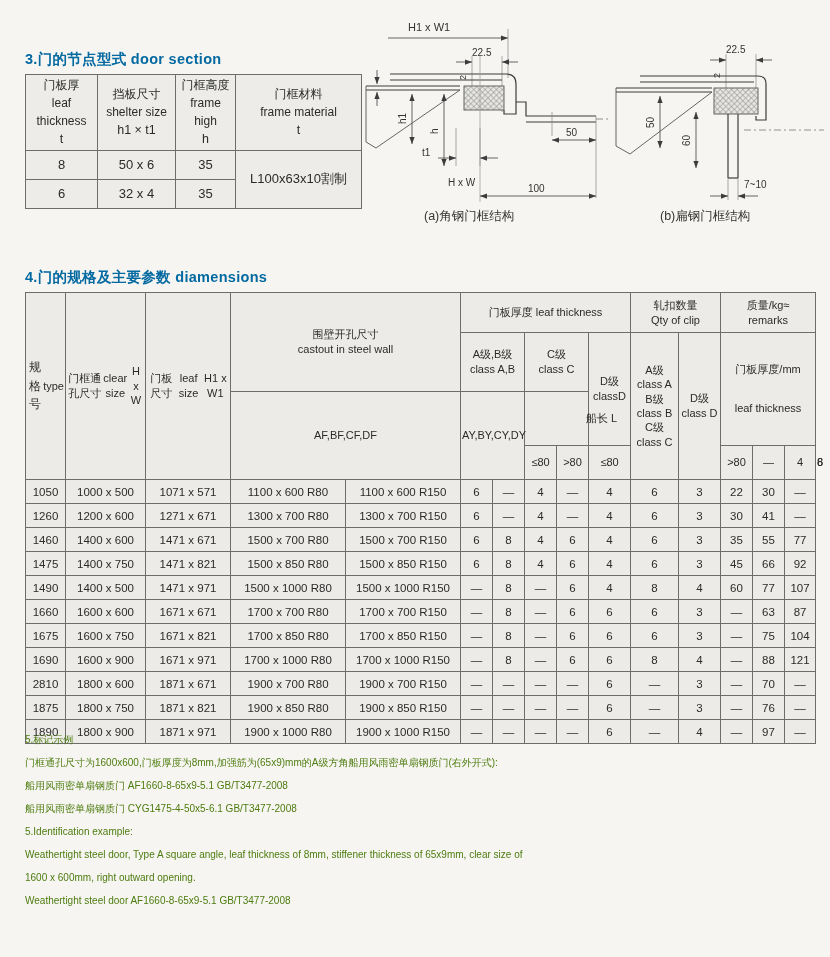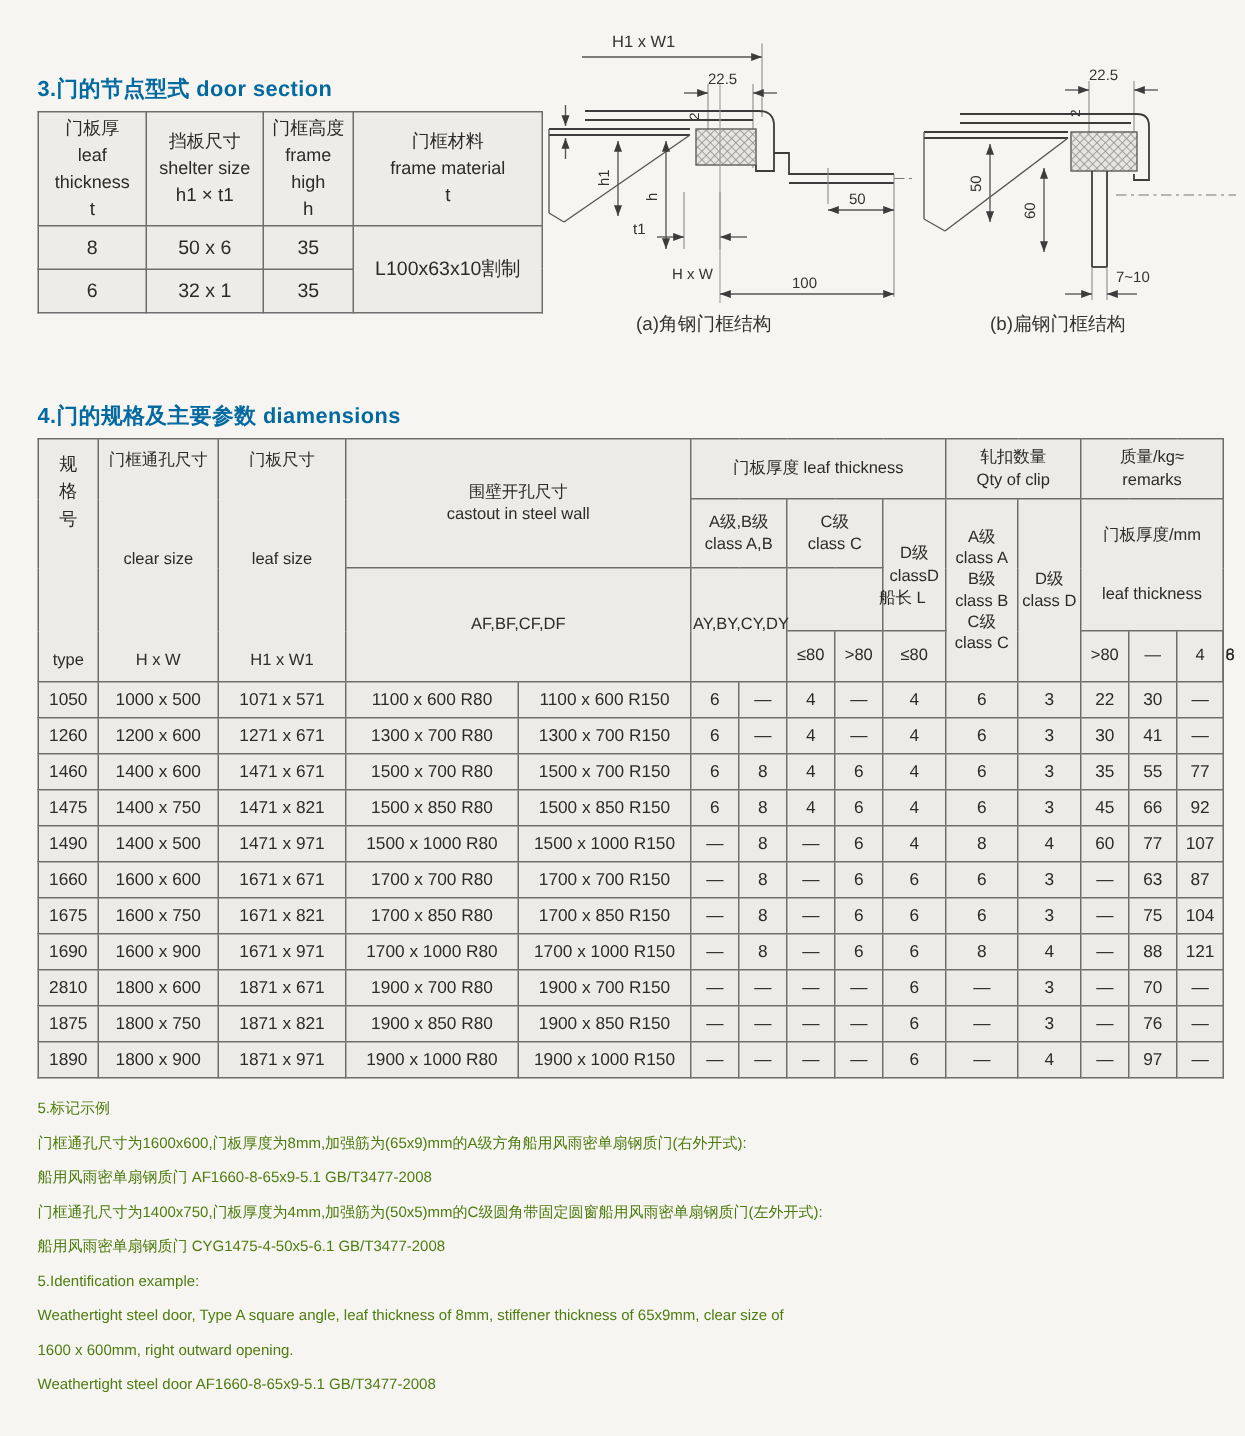--- a/index.html
+++ b/index.html
@@ -11,21 +11,21 @@
   #door-section-table th,#door-section-table td{border:1px solid #6d6d6d;background:#edece8;text-align:center;vertical-align:middle;padding:1px 2px;}
   #door-section-table th{font-weight:normal;font-size:12px;line-height:1.5;height:68px;}
   #door-section-table td{font-size:13px;height:26px;}
   #door-section-table .sym{font-size:12.5px;}
   
   #dimensions-table{position:absolute;left:25px;top:292px;border-collapse:collapse;table-layout:fixed;width:791px;}
   #dimensions-table th,#dimensions-table td{border:1px solid #6d6d6d;background:#ecebe7;text-align:center;vertical-align:middle;padding:0 1px;font-weight:normal;}
   #dimensions-table th{font-size:11px;line-height:1.35;}
   #dimensions-table td{font-size:11.5px;height:23px;white-space:nowrap;}
   .hr1{height:40px;} .hr2{height:46px;} .hr3{height:42px;} .hr4{height:34px;}
-  .flexcol{display:flex;flex-direction:column;justify-content:space-between;align-items:center;height:148px;padding:6px 0;}
+  .flexcol{display:flex;flex-direction:row;justify-content:space-between;align-items:center;height:148px;padding:19px 0;}
   .char-stack{width:14px;margin:0 auto;word-break:break-all;line-height:1.55;font-size:12px;}
   .two-line span{display:block;}
   .clip-stack span{display:block;line-height:1.3;}
   .wsub{display:flex;flex-direction:column;justify-content:space-around;height:78px;}
   
   .fig{position:absolute;}
   .fig svg text{font-family:"Liberation Sans",sans-serif;fill:#333;}
   
   #identification-examples{position:absolute;left:25px;top:728px;width:788px;}
   #identification-examples p{margin:0;font-size:10px;line-height:23px;color:#4d7c0f;}
@@ -71,21 +71,21 @@
       </th>
     </tr>
     <tr>
       <td>8</td>
       <td>50 x 6</td>
       <td>35</td>
       <td rowspan="2">L100x63x10割制</td>
     </tr>
     <tr>
       <td>6</td>
-      <td>32 x 1</td>
+      <td>32 x 4</td>
       <td>35</td>
     </tr>
   </tbody>
     </table>
 
   <div class="fig" style="left:360px;top:16px;">
     <svg width="252" height="212" viewBox="0 0 252 212">
       <defs>
         <marker id="arA" markerWidth="9" markerHeight="8" refX="8" refY="3" orient="auto-start-reverse">
           <path d="M0,0 L8,3 L0,6 Z" fill="#3c3c3c"></path>
@@ -510,21 +510,20 @@
           <td>97</td>
           <td>—</td>
         </tr>
       </tbody>
   </table>
 
   <div id="identification-examples">
       <p>5.标记示例</p>
       <p>门框通孔尺寸为1600x600,门板厚度为8mm,加强筋为(65x9)mm的A级方角船用风雨密单扇钢质门(右外开式):</p>
       <p>船用风雨密单扇钢质门 AF1660-8-65x9-5.1 GB/T3477-2008</p>
-      <p>门框通孔尺寸为1400x750,门板厚度为4mm,加强筋为(50x5)mm的C级圆角带固定圆窗船用风雨密单扇钢质门(左外开式):</p>
       <p>船用风雨密单扇钢质门 CYG1475-4-50x5-6.1 GB/T3477-2008</p>
       <p>5.Identification example:</p>
       <p>Weathertight steel door, Type A square angle, leaf thickness of 8mm, stiffener thickness of 65x9mm, clear size of</p>
       <p>1600 x 600mm, right outward opening.</p>
       <p>Weathertight steel door AF1660-8-65x9-5.1 GB/T3477-2008</p>
     </div>
 
 </div>
 
 </body></html>

